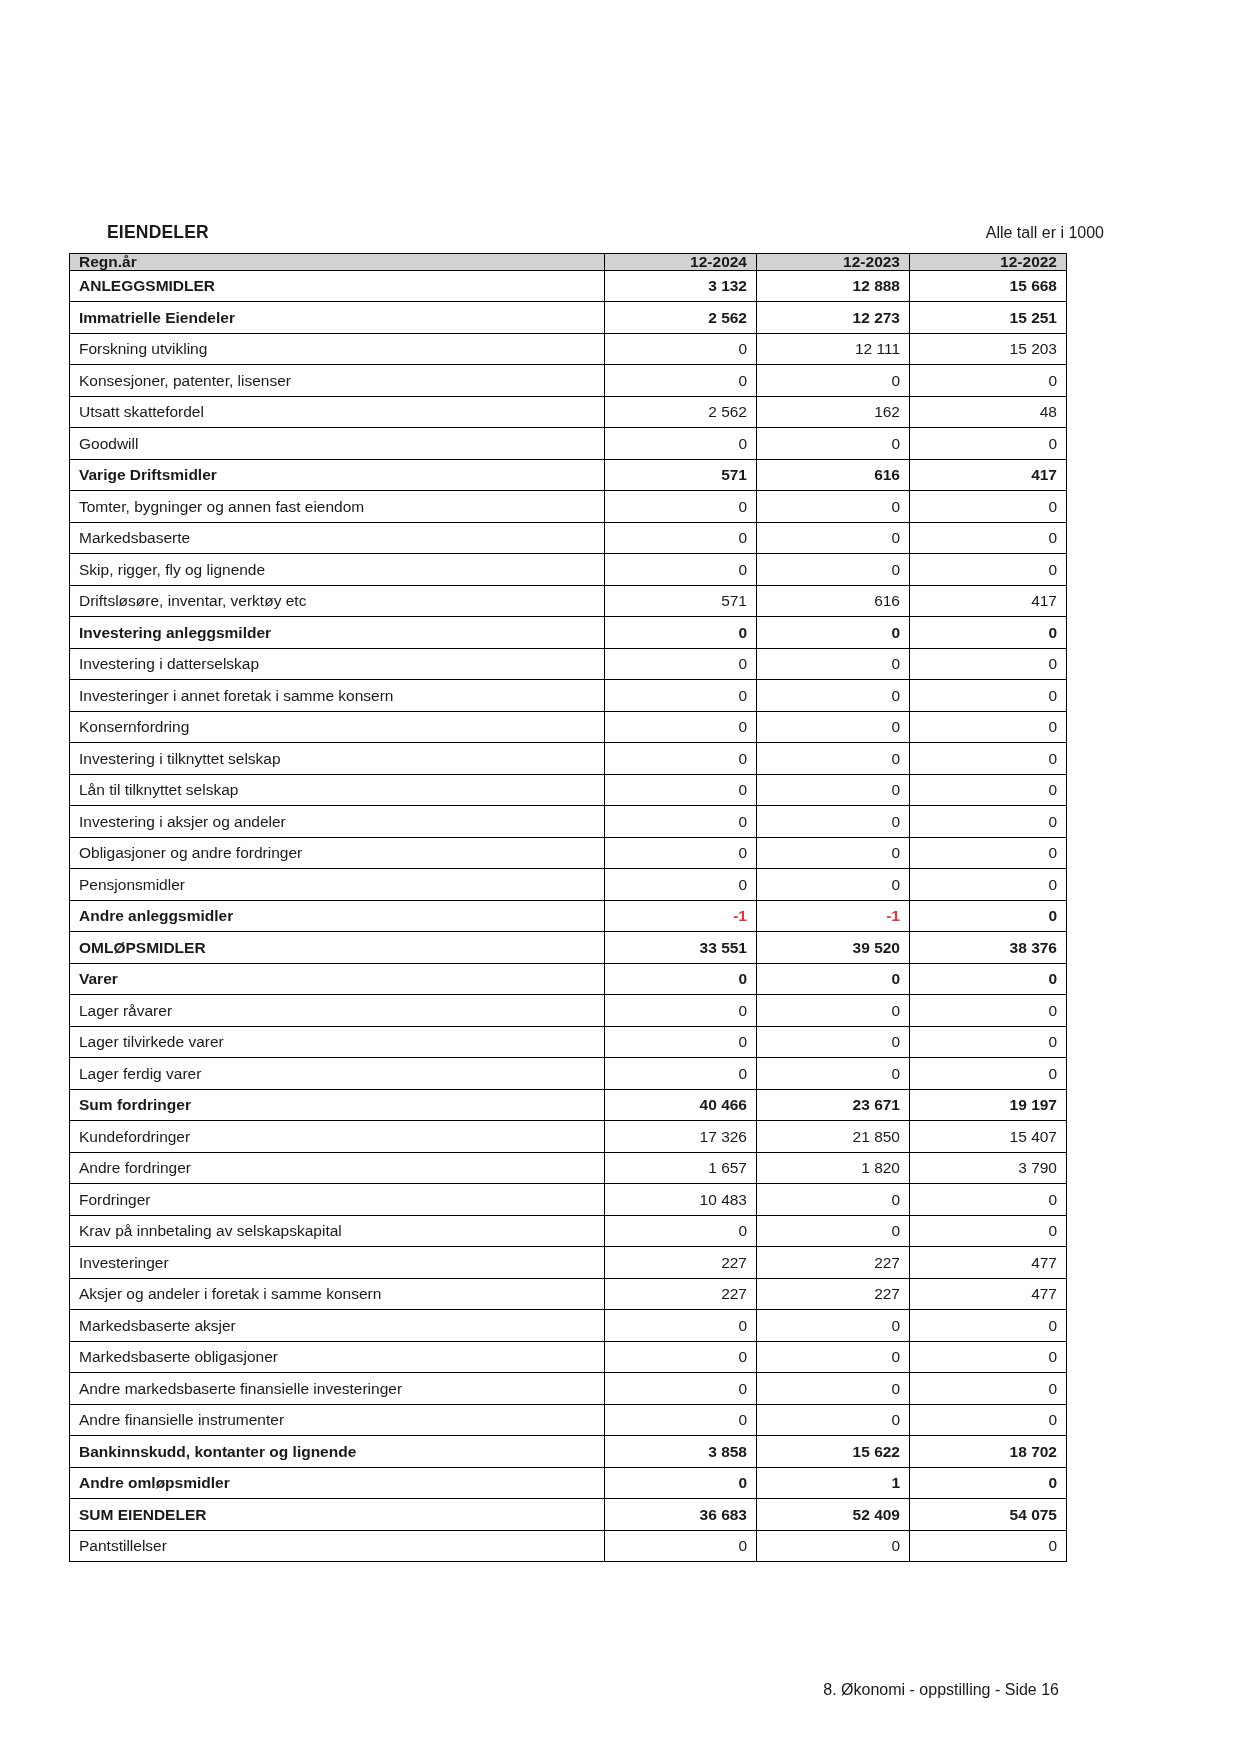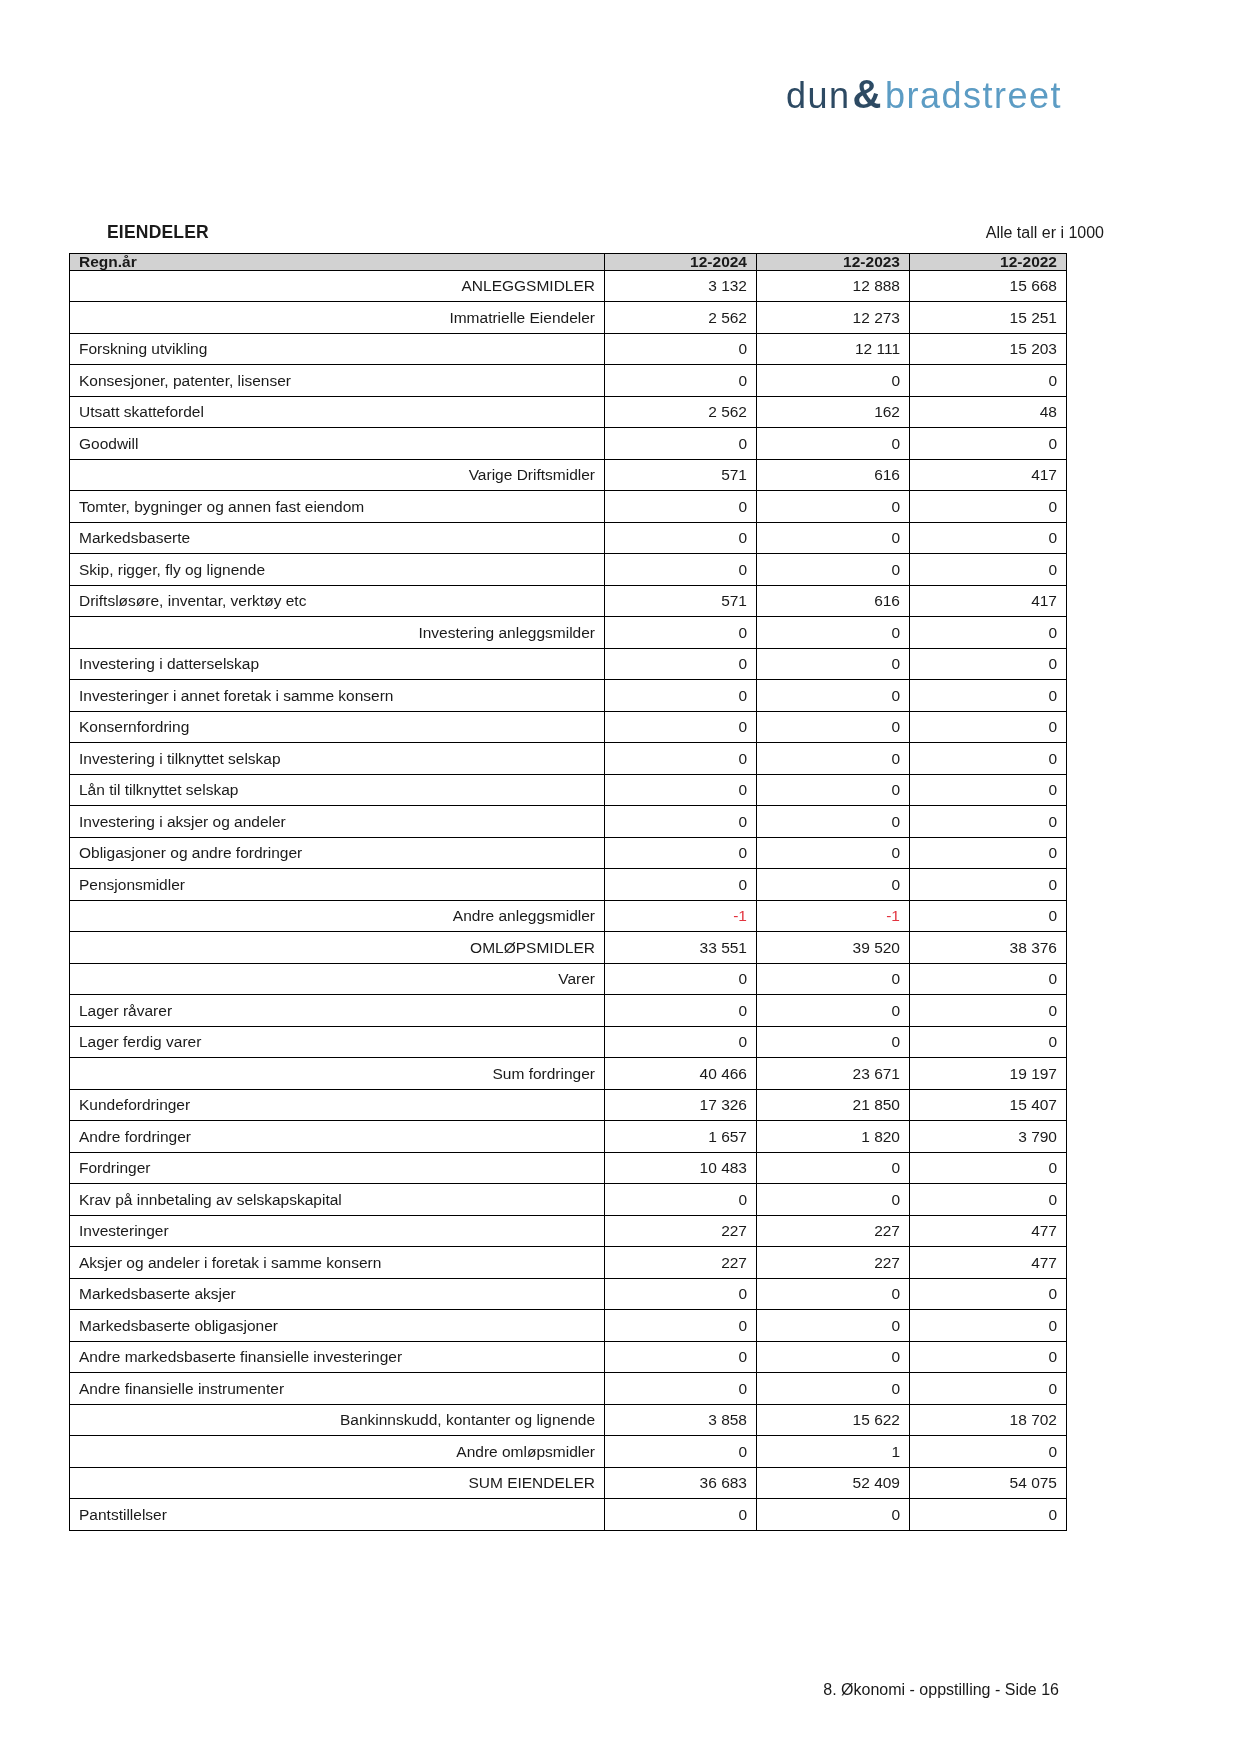--- a/index.html
+++ b/index.html
@@ -77,41 +77,38 @@
   .fin-table thead th {
     background: #d2d2d2;
     height: 14px;
     font-weight: bold;
     text-align: left;
   }
   .fin-table thead th.value { text-align: right; padding-left: 30px; }
   .fin-table tbody td { height: 31.5px; background: #fff; }
   .fin-table td.label { text-align: left; }
   .fin-table td.value { text-align: right; }
-  .fin-table tr.bold td { font-weight: normal; text-align: right; }
+  .fin-table tr.bold td { font-weight: bold; }
   .fin-table td.negative { color: #e2333f; }
 
   
   .footer {
     position: absolute;
     top: 1681px;
     right: 182px;
     font-size: 16px;
     color: #1a1a1a;
     white-space: nowrap;
   }
 </style>
 </head>
 <body>
 
 <div class="page">
 
-  <div class="logo">
-    <span class="dun">dun</span><span class="amp">&amp;</span><span class="bradstreet">bradstreet</span>
-  </div>
 
   <div class="title-row">
     <span class="doc-title">EIENDELER</span>
     <span class="units-note">Alle tall er i 1000</span>
   </div>
 
   <table class="fin-table">
     <colgroup>
       <col class="c-label">
         <col class="c-y1">
@@ -265,20 +262,26 @@
           <td class="value">0</td>
           <td class="value">0</td>
         </tr>
         <tr>
           <td class="label">Lager råvarer</td>
           <td class="value">0</td>
           <td class="value">0</td>
           <td class="value">0</td>
         </tr>
         <tr>
+          <td class="label">Lager tilvirkede varer</td>
+          <td class="value">0</td>
+          <td class="value">0</td>
+          <td class="value">0</td>
+        </tr>
+        <tr>
           <td class="label">Lager ferdig varer</td>
           <td class="value">0</td>
           <td class="value">0</td>
           <td class="value">0</td>
         </tr>
         <tr class="bold">
           <td class="label">Sum fordringer</td>
           <td class="value">40 466</td>
           <td class="value">23 671</td>
           <td class="value">19 197</td>

